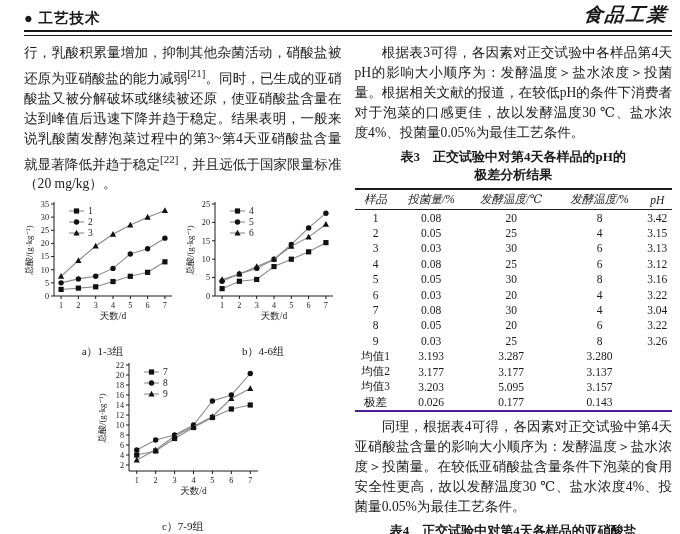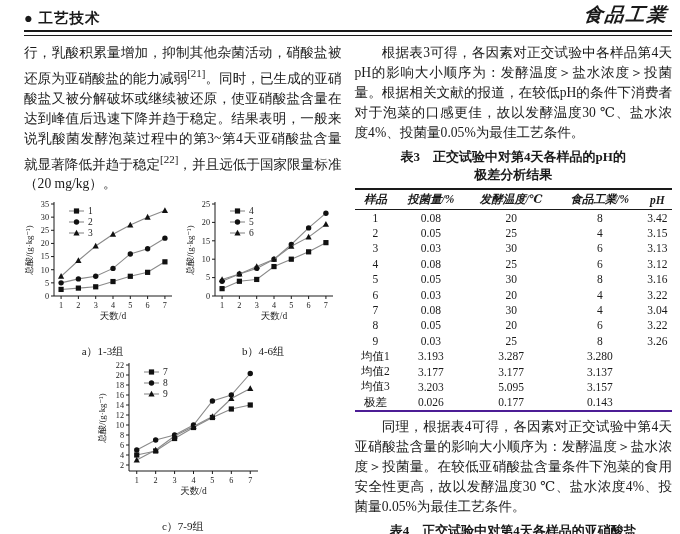--- a/index.html
+++ b/index.html
@@ -24,21 +24,21 @@
   .figure { margin-top:3px; }
   .fig-row { display:flex; justify-content:space-between; }
   .chart-block { display:flex; flex-direction:column; align-items:center; }
   .subcap { font-size:11px; line-height:13px; margin-top:12px; }
   .fig-caption { text-align:right; font-weight:bold; font-size:13px; margin-top:7px; }
 
   
   .tbl-caption { text-align:center; font-weight:bold; font-size:13px; line-height:18px; margin-top:5px; }
   table.data { width:100%; border-collapse:collapse; margin-top:4px; font-size:11.5px; }
   table.data th {
-    font-weight:bold; font-style:italic; 
+    font-weight:normal; font-style:italic; 
     border-top:2px solid #1a1a1a; border-bottom:1px solid #1a1a1a; padding:2px 0;
   }
   table.data td { text-align:center; padding:0; height:15.4px; }
   table.data tr.last-row td { border-bottom:2px solid #4c1d95; }
   table.data td.stat-label { }
 
   svg text { font-family:"Liberation Serif","DejaVu Serif",serif; fill:#1a1a1a; }
 </style>
 </head>
 <body>
@@ -290,21 +290,21 @@
         <div>表3　正交试验中对第4天各样品的pH的</div>
         <div>极差分析结果</div>
       </div>
 
       <table class="data" id="table3">
         <thead>
             <tr>
               <th>样品</th>
               <th>投菌量/%</th>
               <th>发酵温度/℃</th>
-              <th>食品工業/%</th>
+              <th>发酵温度/%</th>
               <th>pH</th>
             </tr>
           </thead>
         <tbody>
             <tr>
               <td>1</td>
               <td>0.08</td>
               <td>20</td>
               <td>8</td>
               <td>3.42</td>

